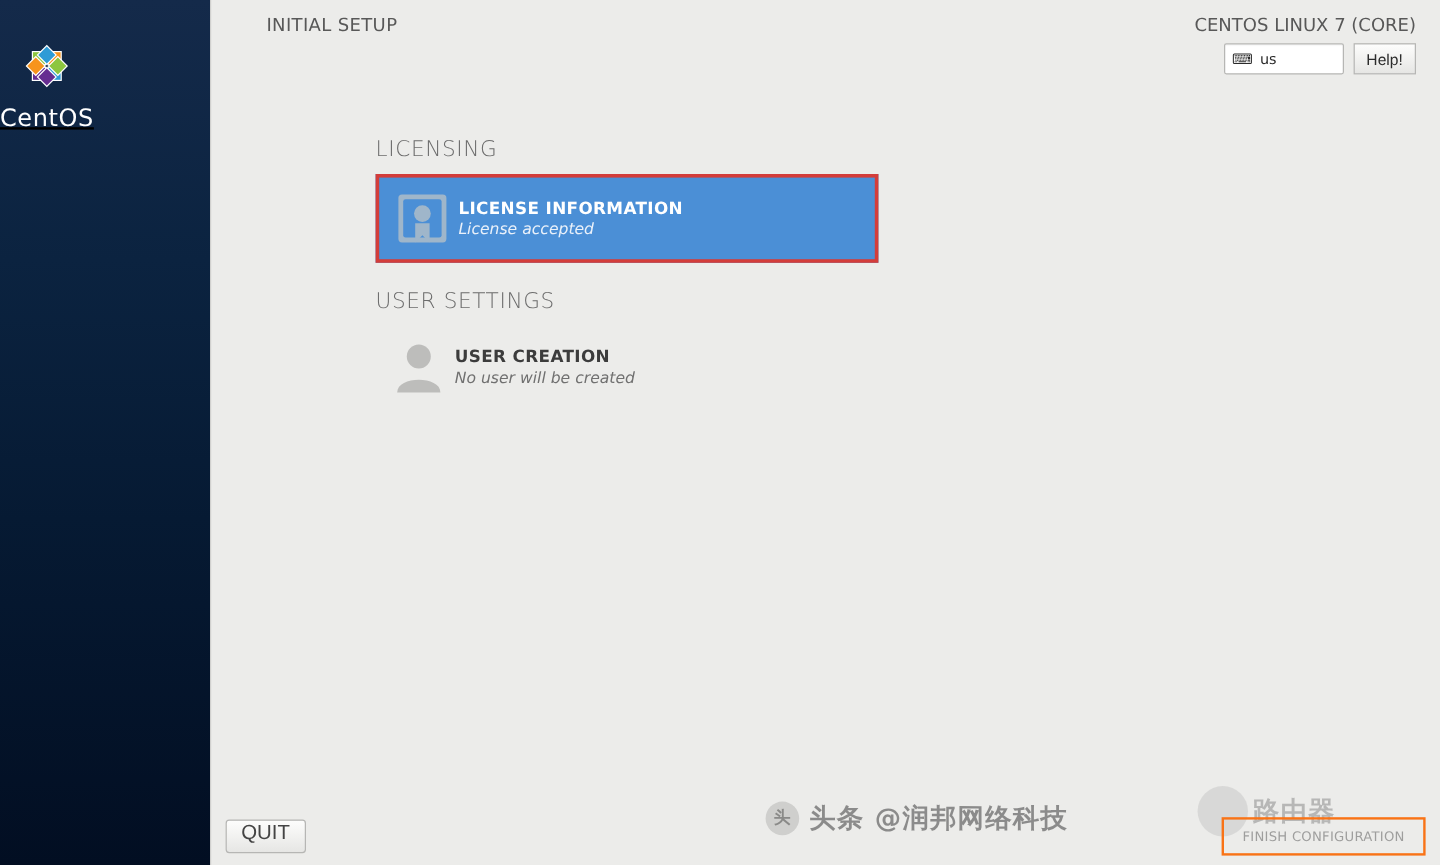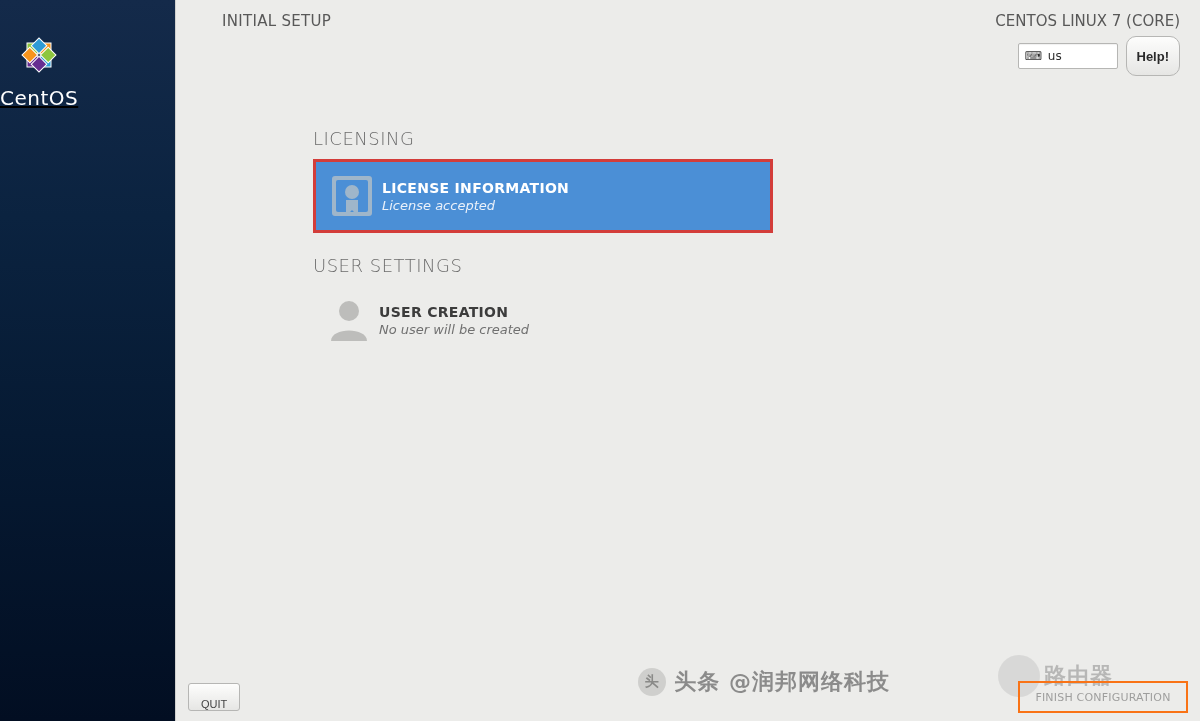--- a/index.html
+++ b/index.html
@@ -29,58 +29,58 @@
   .topbar-right { text-align: right; }
   .distro { font-size: 15px; color: #585858; margin-bottom: 6px; }
   .tr-controls { display: flex; gap: 8px; justify-content: flex-end; align-items: center; }
   .kb-select {
     width: 100px; height: 26px; background: #fff; border: 1px solid #b6b6b4;
     display: flex; align-items: center; padding: 0 6px; font-size: 12px; color: #2b2b2b;
     border-radius: 2px; box-shadow: inset 0 1px 1px rgba(0,0,0,0.06);
   }
   .kb-select .kb-icon { margin-right: 6px; font-size: 12px; }
   .help-btn {
-    height: 40px; padding: 0 10px; background: linear-gradient(#fdfdfc,#e6e6e4);
-    border: 1px solid #b6b6b4; border-radius: 10px; font-size: 13px; color: #2b2b2b;
-    display: flex; align-items: center; cursor: pointer; font-weight: bold;
+    height: 26px; padding: 0 10px; background: linear-gradient(#fdfdfc,#e6e6e4);
+    border: 1px solid #b6b6b4; border-radius: 0; font-size: 13px; color: #2b2b2b;
+    display: flex; align-items: center; cursor: pointer;
   }
 
   
   .content { padding: 30px 0 0 105px; margin-left: 32px; }
   .section-label { font-size: 18px; font-weight: 300; color: #6c6c6c; letter-spacing: 0.5px; margin: 22px 0 10px 0; }
 
   .spoke {
     display: flex; align-items: center; width: 400px; padding: 8px 6px 8px 6px;
     cursor: pointer; position: relative;
   }
   .spoke.selected {
     background: #4b8fd6;
     border: 3px solid #d33d3a;
-    width: 460px;
+    width: 419px;
   }
   .spoke-icon { width: 60px; height: 52px; flex: 0 0 60px; display: flex; align-items: center; justify-content: center; }
   .spoke-text .spoke-title { font-size: 14px; font-weight: 700; letter-spacing: 0.3px; }
   .spoke-text .spoke-status { font-size: 13px; font-style: italic; margin-top: 2px; }
 
   .spoke.selected .spoke-title { color: #ffffff; }
   .spoke.selected .spoke-status { color: #eaf1fa; }
 
   .spoke.normal .spoke-title { color: #3c3c3c; }
   .spoke.normal .spoke-status { color: #707070; }
 
   
   .bottombar {
     position: absolute; bottom: 0; left: 0; right: 0;
     display: flex; justify-content: space-between; align-items: center;
     padding: 8px 12px;
   }
   .quit-btn {
     height: 28px; padding: 0 12px; background: linear-gradient(#fdfdfc,#e6e6e4);
-    border: 1px solid #b6b6b4; border-radius: 3px; font-size: 11px; color: #444;
-    display: flex; align-items: flex-end; cursor: pointer;
+    border: 1px solid #b6b6b4; border-radius: 3px; font-size: 17px; color: #444;
+    display: flex; align-items: flex-start; cursor: pointer;
   }
   .finish-wrap {
     border: 2px solid #f97316; padding: 3px 6px; min-width: 170px; min-height: 32px;
     display: flex; align-items: center; justify-content: center;
   }
   .finish-btn-label { font-size: 11px; color: #6b6b6b; letter-spacing: 0.2px; opacity: 0.6; }
 
   
   .wm {
     position: absolute; bottom: 24px; pointer-events: none;

